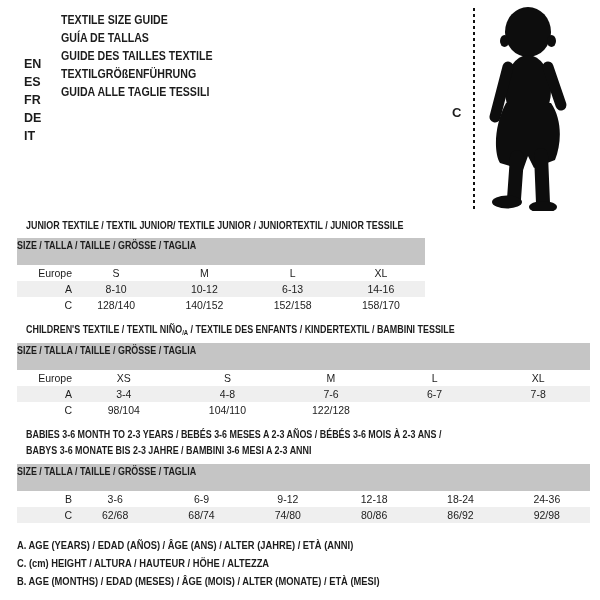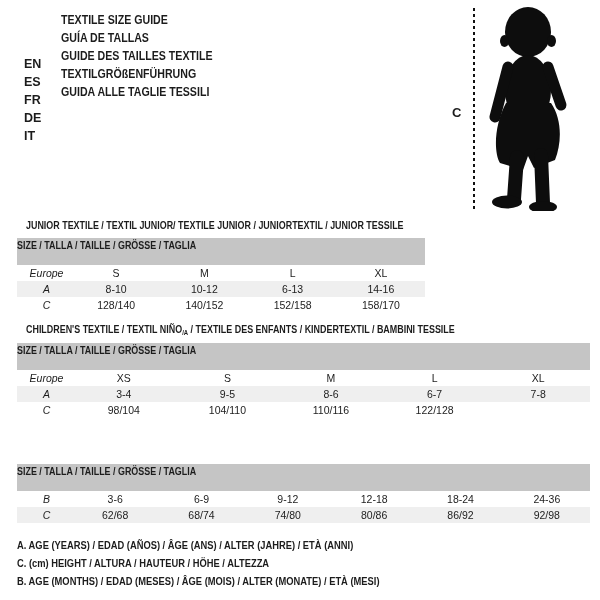--- a/index.html
+++ b/index.html
@@ -25,21 +25,21 @@
   sub.small{font-size:7px;vertical-align:-2px;}
 
   
   .sizetable{position:absolute;left:17px;}
   .sizebar{height:27px;line-height:15px;background:#c5c5c5;color:#1c1c1c;
     font-weight:bold;font-size:10.5px;}
   .trow{display:grid;height:16px;line-height:16px;font-size:10.5px;}
   .t-cols4{grid-template-columns:55px repeat(4,1fr);}
   .t-cols5{grid-template-columns:55px repeat(5,1fr);}
   .t-cols6{grid-template-columns:55px repeat(6,1fr);}
-  .trow .lbl{text-align:center;padding-left:4px;font-style:italic;}
+  .trow .lbl{text-align:right;padding-left:4px;}
   .trow .val{text-align:center;}
   .striped{background:#efefef;}
 
   
   #legend{position:absolute;left:17px;top:536px;}
   .legend-line{height:18px;line-height:18px;font-weight:bold;font-size:11px;white-space:nowrap;}
 </style>
 </head>
 <body>
 
@@ -125,34 +125,37 @@
       <div class="lbl">Europe</div>
       <div class="val">XS</div>
       <div class="val">S</div>
       <div class="val">M</div>
       <div class="val">L</div>
       <div class="val">XL</div>
     </div>
     <div class="trow t-cols5 striped">
       <div class="lbl">A</div>
       <div class="val">3-4</div>
-      <div class="val">9-5</div>
-      <div class="val">8-6</div>
+      <div class="val">4-8</div>
+      <div class="val">7-6</div>
       <div class="val">6-7</div>
       <div class="val">7-8</div>
     </div>
     <div class="trow t-cols5">
       <div class="lbl">C</div>
       <div class="val">98/104</div>
       <div class="val">104/110</div>
-      <div class="val">110/116</div>
       <div class="val">122/128</div>
     </div>
   </div>
 
+  <div class="sec-title" style="top:426px">
+    <span class="cond">BABIES 3-6 MONTH TO 2-3 YEARS / BEBÉS 3-6 MESES A 2-3 AÑOS / BÉBÉS 3-6 MOIS À 2-3 ANS /</span><br>
+    <span class="cond">BABYS 3-6 MONATE BIS 2-3 JAHRE / BAMBINI 3-6 MESI A 2-3 ANNI</span>
+  </div>
   <div class="sizetable" style="top:464px;width:573px">
     <div class="sizebar">
       <span class="cond">SIZE / TALLA / TAILLE / GRÖSSE / TAGLIA</span>
     </div>
     <div class="trow t-cols6">
       <div class="lbl">B</div>
       <div class="val">3-6</div>
       <div class="val">6-9</div>
       <div class="val">9-12</div>
       <div class="val">12-18</div>

